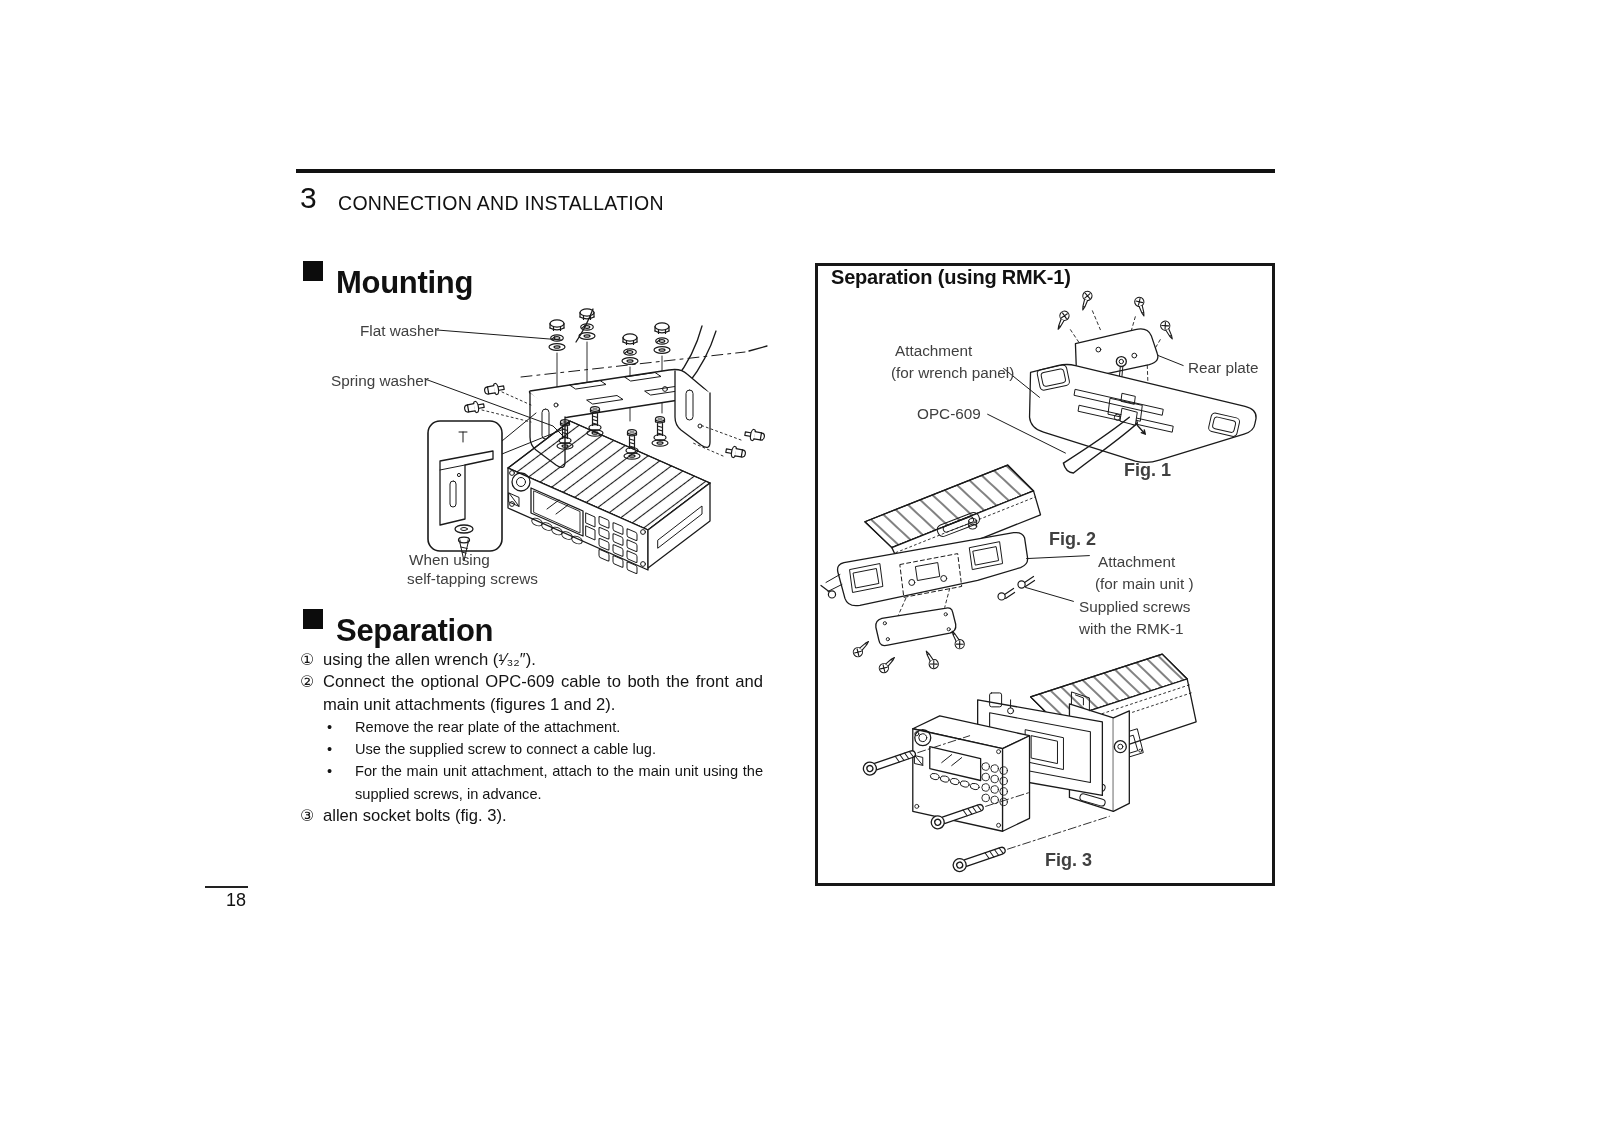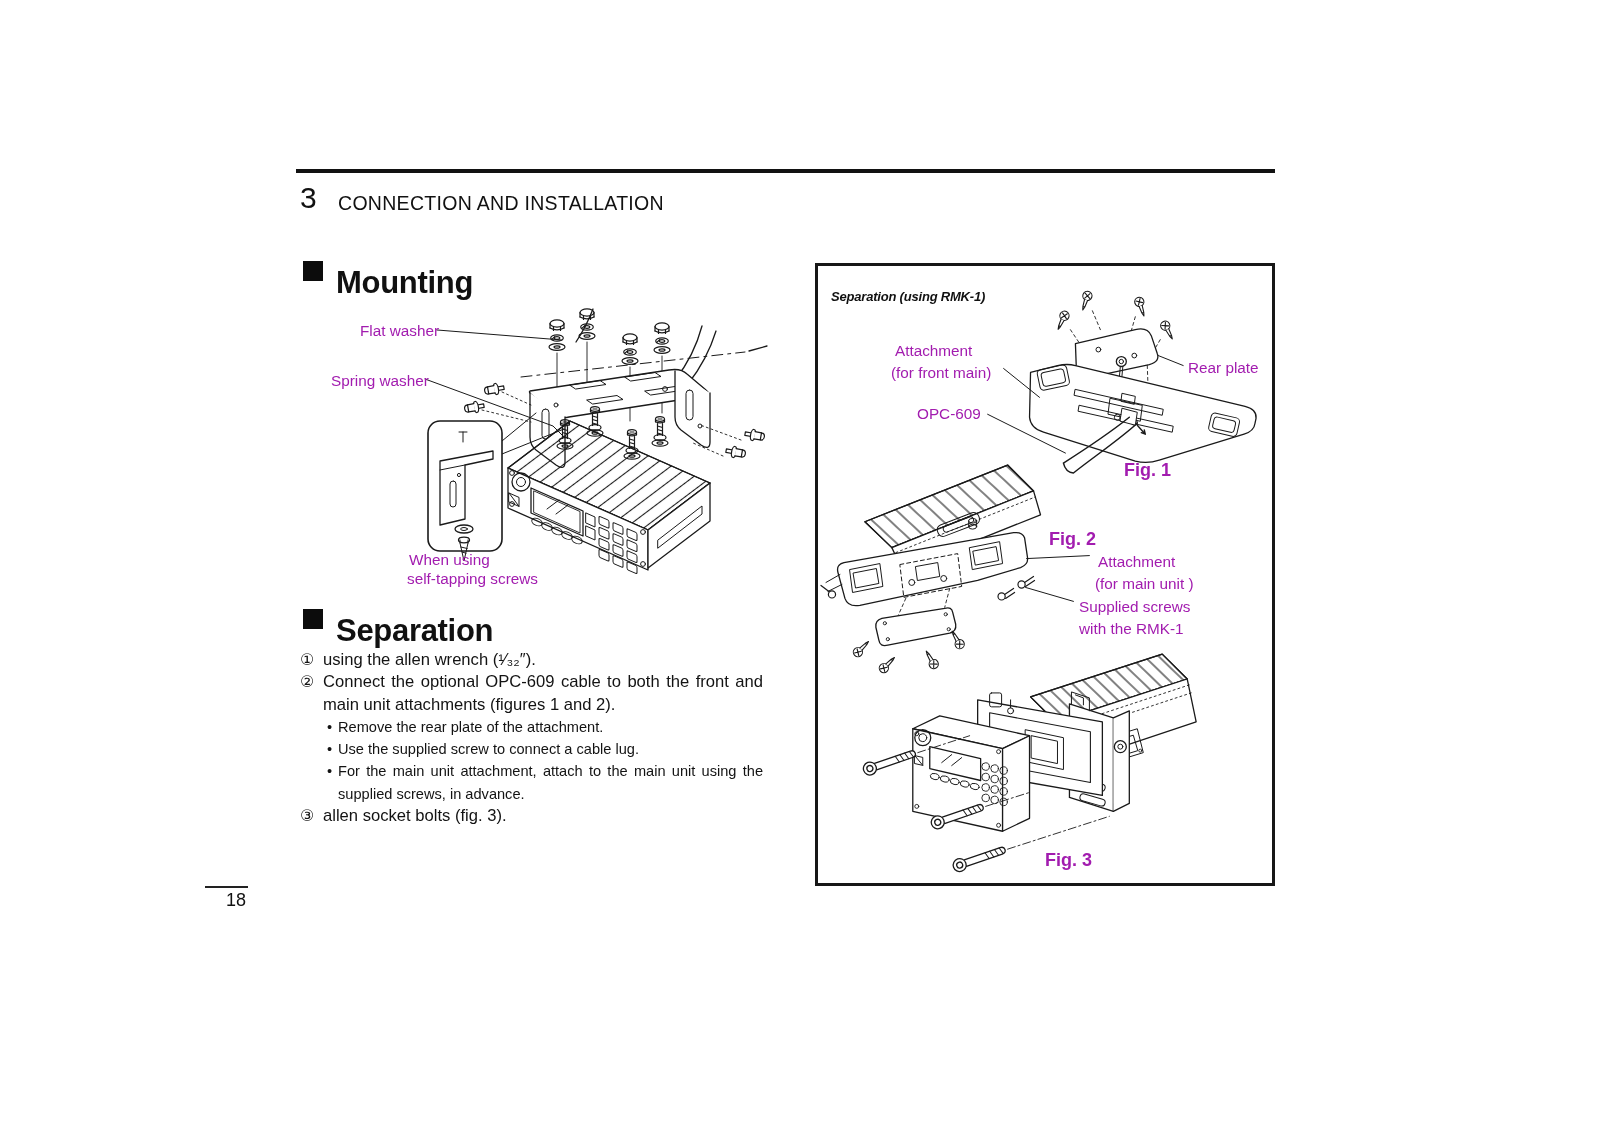--- a/index.html
+++ b/index.html
@@ -6,36 +6,36 @@
   .page{position:relative;width:1600px;height:1131px;background:#fff;overflow:hidden;
         font-family:"Liberation Sans","DejaVu Sans",sans-serif;color:#111;}
   .abs{position:absolute;}
   .top-rule{left:296px;top:169px;width:979px;height:4px;background:#121212;}
   .sec-num{left:300px;top:181px;font-size:30px;}
   .sec-title{left:338px;top:192px;font-size:19.5px;letter-spacing:.3px;}
   .heading{left:303px;display:flex;align-items:center;height:38px;}
   .h-mounting{top:252px;} .h-separation{top:600px;}
   .sq{width:20px;height:20px;background:#0c0c0c;margin-right:13px;flex:none;}
   .h-text{font-size:31px;font-weight:bold;letter-spacing:-.3px;margin-top:24px;}
-  .lbl{position:absolute;font-size:15.3px;line-height:18.5px;white-space:nowrap;color:#a21caf;}
+  .lbl{position:absolute;font-size:15.3px;line-height:18.5px;white-space:nowrap;color:#404040;}
   .lbl2{line-height:22px;}
   .cap{font-weight:bold;font-size:18px;}
   .steps{left:300px;top:649px;width:463px;font-size:16.6px;line-height:22.3px;color:#131313;}
   .step{display:flex;}
   .marker{width:23px;flex:none;font-size:16px;}
   .stext{flex:1;min-width:0;}
   .jline{display:block;text-align:justify;text-align-last:justify;}
   .lline{display:block;}
   .bullet{display:flex;margin-left:27px;font-size:14.6px;}
   .bdot{width:11px;flex:none;}
-  .btext{flex:1;min-width:0;}
+  .btext{flex:1;min-width:0;margin-left:17px;}
   .foot-rule{left:205px;top:886px;width:43px;height:2px;background:#222;}
   .foot-num{left:226px;top:890px;font-size:18px;}
   .panel{left:815px;top:263px;width:454px;height:617px;border:3px solid #171717;background:#fff;}
-  .panel-heading{left:13px;top:23px;font-size:13px;font-weight:bold;letter-spacing:-.2px;font-style:italic;}
+  .panel-heading{left:13px;top:0;font-size:20px;font-weight:bold;letter-spacing:-.2px;}
   svg{display:block;}
   .panel-art{position:absolute;left:0;top:0;}
 </style>
 </head>
 <body>
 
 <div class="page">
 
   <div class="abs top-rule"></div>
   <div class="abs sec-num">3</div>
@@ -403,21 +403,21 @@
           <use href="#allen-bolt" transform="translate(142,602) rotate(-19)"></use>
           <path d="M 100,489 L 152,472 M 168,543 L 212,529 M 190,586 L 292,553" stroke-dasharray="8 3 2 3" stroke-width="0.9"></path>
         </g>
       </g>
     </svg>
 
     <div class="abs panel-heading">Separation (using RMK-1)</div>
 
     <div class="abs lbl lbl2" style="left:73px;top:74px">
       <span style="display:block;padding-left:4px">Attachment</span>
-      <span style="display:block">(for front main)</span>
+      <span style="display:block">(for wrench panel)</span>
     </div>
     <div class="abs lbl" style="left:370px;top:93px">Rear plate</div>
     <div class="abs lbl" style="left:99px;top:139px">OPC-609</div>
     <div class="abs lbl cap" style="left:306px;top:195px">Fig. 1</div>
 
     <div class="abs lbl cap" style="left:231px;top:264px">Fig. 2</div>
     <div class="abs lbl lbl2" style="left:277px;top:285px">
       <span style="display:block;padding-left:3px">Attachment</span>
       <span style="display:block">(for main unit )</span>
     </div>

